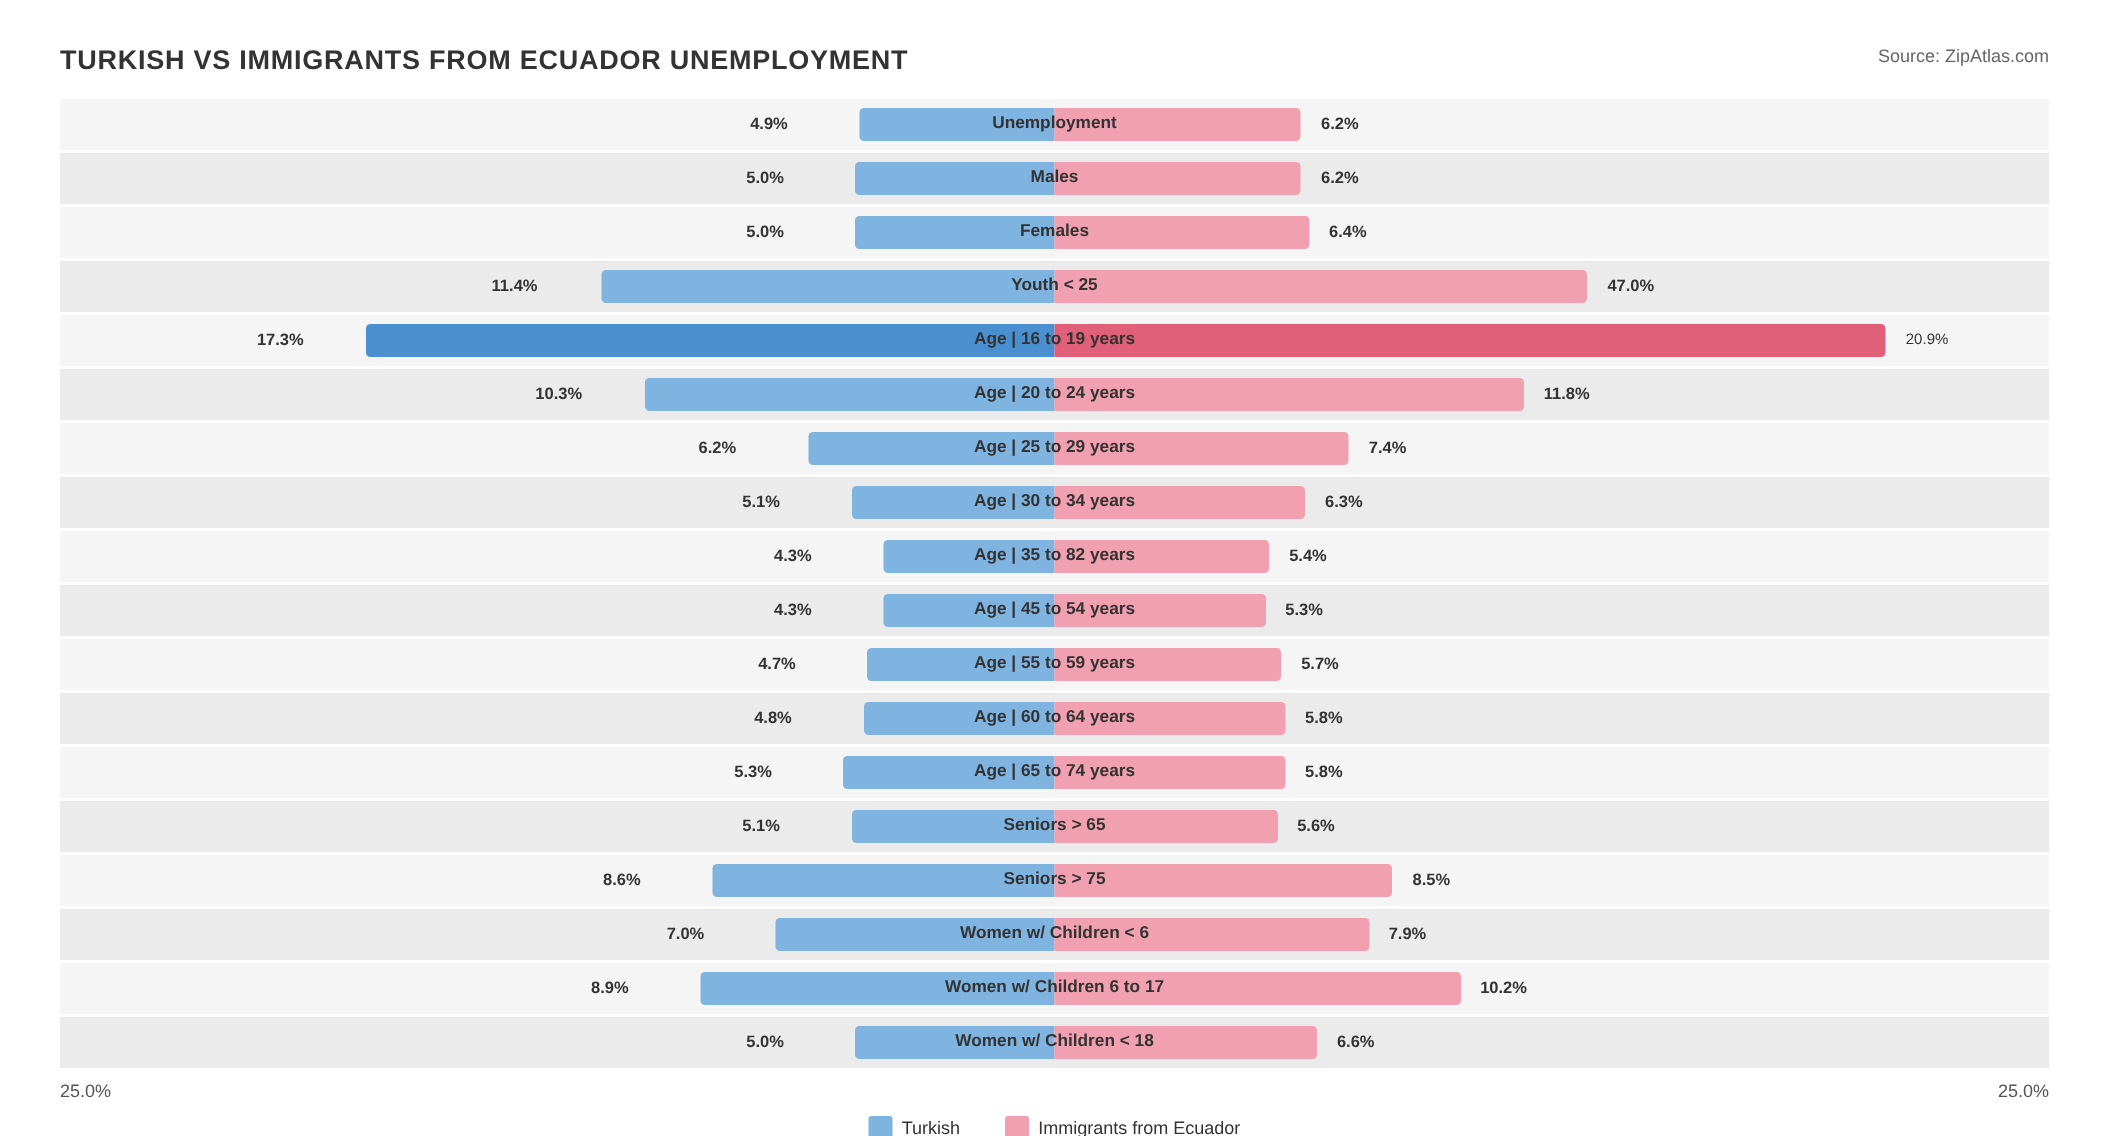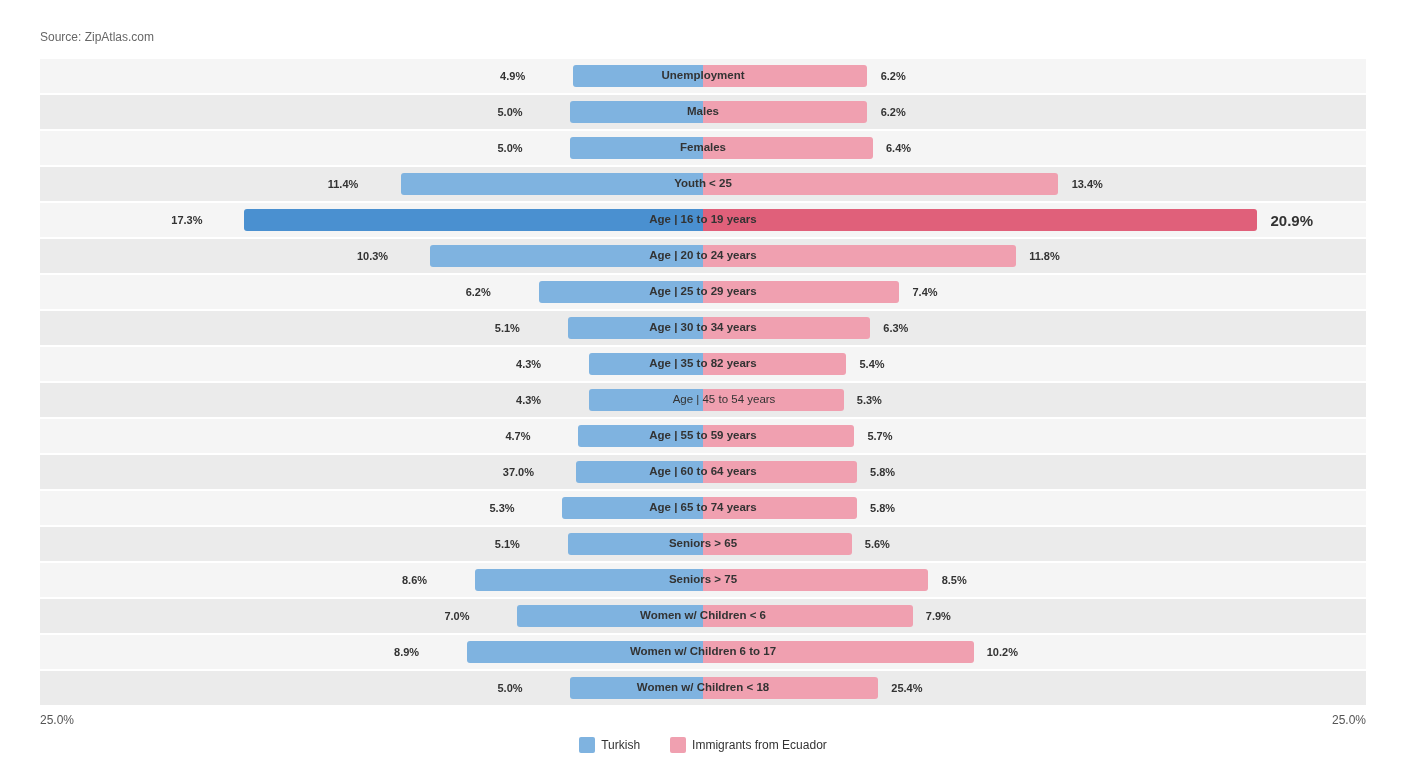--- a/index.html
+++ b/index.html
@@ -115,20 +115,21 @@
       width: 16px;
       height: 16px;
       border-radius: 2px;
     }
   </style>
 </head>
 <body>
 
 <div class="chart-container">
   <div class="chart-header">
+    <div class="chart-title">TURKISH VS IMMIGRANTS FROM ECUADOR UNEMPLOYMENT</div>
     <div class="chart-source">Source: ZipAtlas.com</div>
   </div>
   <div class="chart-body" id="chart-body">
 
   <div class="row" style="background: rgb(245, 245, 245);">
         <div class="bars-area" style="position: relative; width: 100%; height: 34px;">
           <div class="bar-left" style="width: 9.8%; background: rgb(127, 179, 224); right: 50%; position: absolute; height: 22px; top: 50%; transform: translateY(-50%); border-radius: 3px 0px 0px 3px;"></div>
           <div class="bar-right" style="width: 12.4%; background: rgb(240, 160, 176); left: 50%; position: absolute; height: 22px; top: 50%; transform: translateY(-50%); border-radius: 0px 3px 3px 0px;"></div>
           <div class="label-center" style="position: absolute; left: 50%; transform: translateX(-50%); font-size: 11.5px; font-weight: 600; color: rgb(51, 51, 51); white-space: nowrap; z-index: 10; text-align: center; top: 50%; margin-top: -7px;">Unemployment</div>
           <div style="position: absolute; font-size: 11px; font-weight: 600; color: rgb(51, 51, 51); top: 50%; transform: translateY(-50%); white-space: nowrap; right: auto; left: 34.7%;">4.9%</div>
@@ -152,30 +153,30 @@
           <div style="position: absolute; font-size: 11px; font-weight: 600; color: rgb(51, 51, 51); top: 50%; transform: translateY(-50%); white-space: nowrap; right: auto; left: 34.5%;">5.0%</div>
           <div style="position: absolute; font-size: 11px; font-weight: 600; color: rgb(51, 51, 51); top: 50%; transform: translateY(-50%); white-space: nowrap; left: 63.8%;">6.4%</div>
         </div>
       </div>
       <div class="row" style="background: rgb(235, 235, 235);">
         <div class="bars-area" style="position: relative; width: 100%; height: 34px;">
           <div class="bar-left" style="width: 22.8%; background: rgb(127, 179, 224); right: 50%; position: absolute; height: 22px; top: 50%; transform: translateY(-50%); border-radius: 3px 0px 0px 3px;"></div>
           <div class="bar-right" style="width: 26.8%; background: rgb(240, 160, 176); left: 50%; position: absolute; height: 22px; top: 50%; transform: translateY(-50%); border-radius: 0px 3px 3px 0px;"></div>
           <div class="label-center" style="position: absolute; left: 50%; transform: translateX(-50%); font-size: 11.5px; font-weight: 600; color: rgb(51, 51, 51); white-space: nowrap; z-index: 10; text-align: center; top: 50%; margin-top: -7px;">Youth &lt; 25</div>
           <div style="position: absolute; font-size: 11px; font-weight: 600; color: rgb(51, 51, 51); top: 50%; transform: translateY(-50%); white-space: nowrap; right: auto; left: 21.7%;">11.4%</div>
-          <div style="position: absolute; font-size: 11px; font-weight: 600; color: rgb(51, 51, 51); top: 50%; transform: translateY(-50%); white-space: nowrap; left: 77.8%;">13.4%</div>
+          <div style="position: absolute; font-size: 11px; font-weight: 600; color: rgb(51, 51, 51); top: 50%; transform: translateY(-50%); white-space: nowrap; left: 77.8%;">47.0%</div>
         </div>
       </div>
       <div class="row" style="background: rgb(245, 245, 245);">
         <div class="bars-area" style="position: relative; width: 100%; height: 34px;">
           <div class="bar-left" style="width: 34.6%; background: rgb(74, 144, 208); right: 50%; position: absolute; height: 22px; top: 50%; transform: translateY(-50%); border-radius: 3px 0px 0px 3px;"></div>
           <div class="bar-right" style="width: 41.8%; background: rgb(224, 96, 122); left: 50%; position: absolute; height: 22px; top: 50%; transform: translateY(-50%); border-radius: 0px 3px 3px 0px;"></div>
           <div class="label-center" style="position: absolute; left: 50%; transform: translateX(-50%); font-size: 11.5px; font-weight: 600; color: rgb(51, 51, 51); white-space: nowrap; z-index: 10; text-align: right; top: 50%; margin-top: -7px;">Age | 16 to 19 years</div>
           <div style="position: absolute; font-size: 11px; font-weight: 600; color: rgb(51, 51, 51); top: 50%; transform: translateY(-50%); white-space: nowrap; right: auto; left: 9.9%;">17.3%</div>
-          <div style="position: absolute; font-size: 15px; font-weight: 700; color: rgb(51, 51, 51); top: 50%; transform: translateY(-50%); white-space: nowrap; left: 92.8%;">20.9%</div>
+          <div style="position: absolute; font-size: 10px; font-weight: 400; color: rgb(51, 51, 51); top: 50%; transform: translateY(-50%); white-space: nowrap; left: 92.8%;">20.9%</div>
         </div>
       </div>
       <div class="row" style="background: rgb(235, 235, 235);">
         <div class="bars-area" style="position: relative; width: 100%; height: 34px;">
           <div class="bar-left" style="width: 20.6%; background: rgb(127, 179, 224); right: 50%; position: absolute; height: 22px; top: 50%; transform: translateY(-50%); border-radius: 3px 0px 0px 3px;"></div>
           <div class="bar-right" style="width: 23.6%; background: rgb(240, 160, 176); left: 50%; position: absolute; height: 22px; top: 50%; transform: translateY(-50%); border-radius: 0px 3px 3px 0px;"></div>
           <div class="label-center" style="position: absolute; left: 50%; transform: translateX(-50%); font-size: 11.5px; font-weight: 600; color: rgb(51, 51, 51); white-space: nowrap; z-index: 10; text-align: center; top: 50%; margin-top: -7px;">Age | 20 to 24 years</div>
           <div style="position: absolute; font-size: 11px; font-weight: 600; color: rgb(51, 51, 51); top: 50%; transform: translateY(-50%); white-space: nowrap; right: auto; left: 23.9%;">10.3%</div>
           <div style="position: absolute; font-size: 11px; font-weight: 600; color: rgb(51, 51, 51); top: 50%; transform: translateY(-50%); white-space: nowrap; left: 74.6%;">11.8%</div>
         </div>
@@ -204,40 +205,40 @@
           <div class="bar-right" style="width: 10.8%; background: rgb(240, 160, 176); left: 50%; position: absolute; height: 22px; top: 50%; transform: translateY(-50%); border-radius: 0px 3px 3px 0px;"></div>
           <div class="label-center" style="position: absolute; left: 50%; transform: translateX(-50%); font-size: 11.5px; font-weight: 600; color: rgb(51, 51, 51); white-space: nowrap; z-index: 10; text-align: center; top: 50%; margin-top: -7px;">Age | 35 to 82 years</div>
           <div style="position: absolute; font-size: 11px; font-weight: 600; color: rgb(51, 51, 51); top: 50%; transform: translateY(-50%); white-space: nowrap; right: auto; left: 35.9%;">4.3%</div>
           <div style="position: absolute; font-size: 11px; font-weight: 600; color: rgb(51, 51, 51); top: 50%; transform: translateY(-50%); white-space: nowrap; left: 61.8%;">5.4%</div>
         </div>
       </div>
       <div class="row" style="background: rgb(235, 235, 235);">
         <div class="bars-area" style="position: relative; width: 100%; height: 34px;">
           <div class="bar-left" style="width: 8.6%; background: rgb(127, 179, 224); right: 50%; position: absolute; height: 22px; top: 50%; transform: translateY(-50%); border-radius: 3px 0px 0px 3px;"></div>
           <div class="bar-right" style="width: 10.6%; background: rgb(240, 160, 176); left: 50%; position: absolute; height: 22px; top: 50%; transform: translateY(-50%); border-radius: 0px 3px 3px 0px;"></div>
-          <div class="label-center" style="position: absolute; left: 50%; transform: translateX(-50%); font-size: 11.5px; font-weight: 400; color: rgb(51, 51, 51); white-space: nowrap; z-index: 10; text-align: right; top: 50%; margin-top: -7px; margin-left: 21px;">Age | 45 to 54 years</div>
+          <div class="label-center" style="position: absolute; left: 50%; transform: translateX(-50%); font-size: 11.5px; font-weight: 700; color: rgb(51, 51, 51); white-space: nowrap; z-index: 10; text-align: right; top: 50%; margin-top: -7px;">Age | 45 to 54 years</div>
           <div style="position: absolute; font-size: 11px; font-weight: 600; color: rgb(51, 51, 51); top: 50%; transform: translateY(-50%); white-space: nowrap; right: auto; left: 35.9%;">4.3%</div>
           <div style="position: absolute; font-size: 11px; font-weight: 600; color: rgb(51, 51, 51); top: 50%; transform: translateY(-50%); white-space: nowrap; left: 61.6%;">5.3%</div>
         </div>
       </div>
       <div class="row" style="background: rgb(245, 245, 245);">
         <div class="bars-area" style="position: relative; width: 100%; height: 34px;">
           <div class="bar-left" style="width: 9.4%; background: rgb(127, 179, 224); right: 50%; position: absolute; height: 22px; top: 50%; transform: translateY(-50%); border-radius: 3px 0px 0px 3px;"></div>
           <div class="bar-right" style="width: 11.4%; background: rgb(240, 160, 176); left: 50%; position: absolute; height: 22px; top: 50%; transform: translateY(-50%); border-radius: 0px 3px 3px 0px;"></div>
           <div class="label-center" style="position: absolute; left: 50%; transform: translateX(-50%); font-size: 11.5px; font-weight: 600; color: rgb(51, 51, 51); white-space: nowrap; z-index: 10; text-align: center; top: 50%; margin-top: -7px;">Age | 55 to 59 years</div>
           <div style="position: absolute; font-size: 11px; font-weight: 600; color: rgb(51, 51, 51); top: 50%; transform: translateY(-50%); white-space: nowrap; right: auto; left: 35.1%;">4.7%</div>
           <div style="position: absolute; font-size: 11px; font-weight: 600; color: rgb(51, 51, 51); top: 50%; transform: translateY(-50%); white-space: nowrap; left: 62.4%;">5.7%</div>
         </div>
       </div>
       <div class="row" style="background: rgb(235, 235, 235);">
         <div class="bars-area" style="position: relative; width: 100%; height: 34px;">
           <div class="bar-left" style="width: 9.6%; background: rgb(127, 179, 224); right: 50%; position: absolute; height: 22px; top: 50%; transform: translateY(-50%); border-radius: 3px 0px 0px 3px;"></div>
           <div class="bar-right" style="width: 11.6%; background: rgb(240, 160, 176); left: 50%; position: absolute; height: 22px; top: 50%; transform: translateY(-50%); border-radius: 0px 3px 3px 0px;"></div>
           <div class="label-center" style="position: absolute; left: 50%; transform: translateX(-50%); font-size: 11.5px; font-weight: 600; color: rgb(51, 51, 51); white-space: nowrap; z-index: 10; text-align: center; top: 50%; margin-top: -7px;">Age | 60 to 64 years</div>
-          <div style="position: absolute; font-size: 11px; font-weight: 600; color: rgb(51, 51, 51); top: 50%; transform: translateY(-50%); white-space: nowrap; right: auto; left: 34.9%;">37.0%</div>
+          <div style="position: absolute; font-size: 11px; font-weight: 600; color: rgb(51, 51, 51); top: 50%; transform: translateY(-50%); white-space: nowrap; right: auto; left: 34.9%;">4.8%</div>
           <div style="position: absolute; font-size: 11px; font-weight: 600; color: rgb(51, 51, 51); top: 50%; transform: translateY(-50%); white-space: nowrap; left: 62.6%;">5.8%</div>
         </div>
       </div>
       <div class="row" style="background: rgb(245, 245, 245);">
         <div class="bars-area" style="position: relative; width: 100%; height: 34px;">
           <div class="bar-left" style="width: 10.6%; background: rgb(127, 179, 224); right: 50%; position: absolute; height: 22px; top: 50%; transform: translateY(-50%); border-radius: 3px 0px 0px 3px;"></div>
           <div class="bar-right" style="width: 11.6%; background: rgb(240, 160, 176); left: 50%; position: absolute; height: 22px; top: 50%; transform: translateY(-50%); border-radius: 0px 3px 3px 0px;"></div>
           <div class="label-center" style="position: absolute; left: 50%; transform: translateX(-50%); font-size: 11.5px; font-weight: 600; color: rgb(51, 51, 51); white-space: nowrap; z-index: 10; text-align: center; top: 50%; margin-top: -7px;">Age | 65 to 74 years</div>
           <div style="position: absolute; font-size: 11px; font-weight: 600; color: rgb(51, 51, 51); top: 50%; transform: translateY(-50%); white-space: nowrap; right: auto; left: 33.9%;">5.3%</div>
           <div style="position: absolute; font-size: 11px; font-weight: 600; color: rgb(51, 51, 51); top: 50%; transform: translateY(-50%); white-space: nowrap; left: 62.6%;">5.8%</div>
@@ -278,21 +279,21 @@
           <div style="position: absolute; font-size: 11px; font-weight: 600; color: rgb(51, 51, 51); top: 50%; transform: translateY(-50%); white-space: nowrap; right: auto; left: 26.7%;">8.9%</div>
           <div style="position: absolute; font-size: 11px; font-weight: 600; color: rgb(51, 51, 51); top: 50%; transform: translateY(-50%); white-space: nowrap; left: 71.4%;">10.2%</div>
         </div>
       </div>
       <div class="row" style="background: rgb(235, 235, 235);">
         <div class="bars-area" style="position: relative; width: 100%; height: 34px;">
           <div class="bar-left" style="width: 10%; background: rgb(127, 179, 224); right: 50%; position: absolute; height: 22px; top: 50%; transform: translateY(-50%); border-radius: 3px 0px 0px 3px;"></div>
           <div class="bar-right" style="width: 13.2%; background: rgb(240, 160, 176); left: 50%; position: absolute; height: 22px; top: 50%; transform: translateY(-50%); border-radius: 0px 3px 3px 0px;"></div>
           <div class="label-center" style="position: absolute; left: 50%; transform: translateX(-50%); font-size: 11.5px; font-weight: 600; color: rgb(51, 51, 51); white-space: nowrap; z-index: 10; text-align: right; top: 50%; margin-top: -7px;">Women w/ Children &lt; 18</div>
           <div style="position: absolute; font-size: 11px; font-weight: 600; color: rgb(51, 51, 51); top: 50%; transform: translateY(-50%); white-space: nowrap; right: auto; left: 34.5%;">5.0%</div>
-          <div style="position: absolute; font-size: 11px; font-weight: 600; color: rgb(51, 51, 51); top: 50%; transform: translateY(-50%); white-space: nowrap; left: 64.2%;">25.4%</div>
+          <div style="position: absolute; font-size: 11px; font-weight: 600; color: rgb(51, 51, 51); top: 50%; transform: translateY(-50%); white-space: nowrap; left: 64.2%;">6.6%</div>
         </div>
       </div>
     </div>
   <div class="axis-row">
     <span>25.0%</span>
     <span>25.0%</span>
   </div>
   <div class="legend">
     <div class="legend-item">
       <div class="legend-box" style="background:#7fb3e0;"></div>

